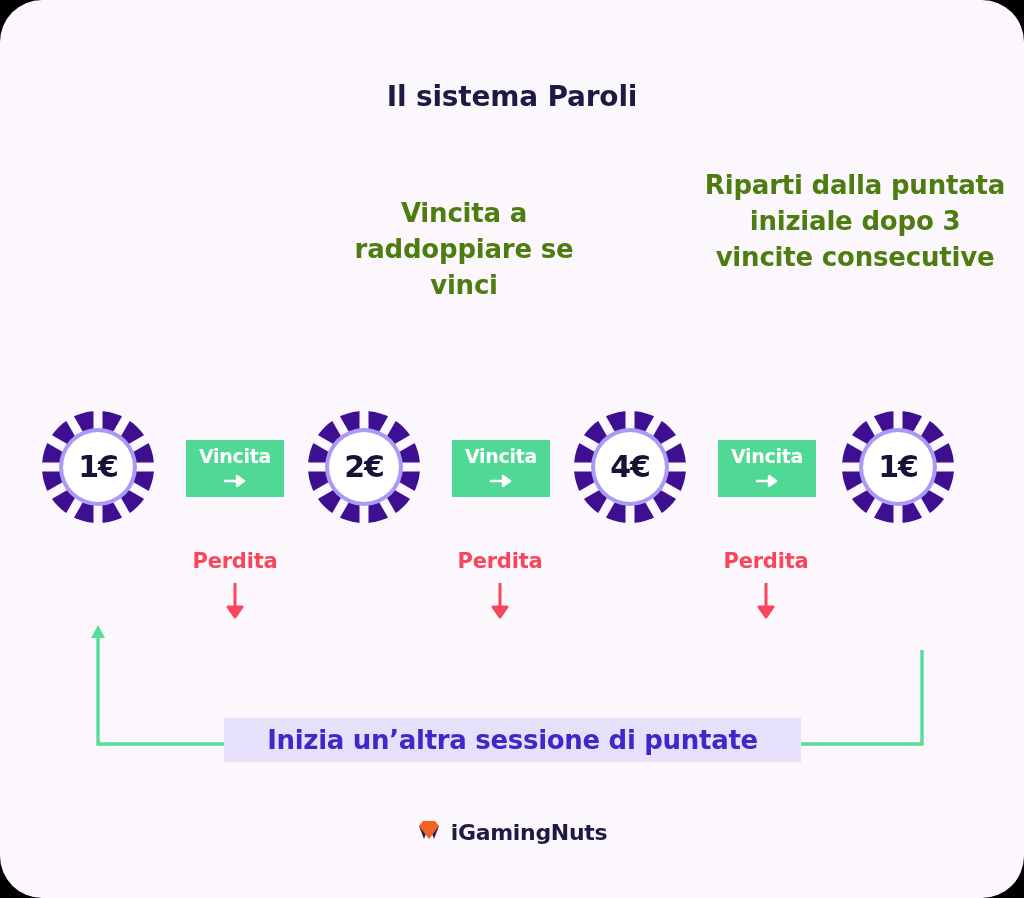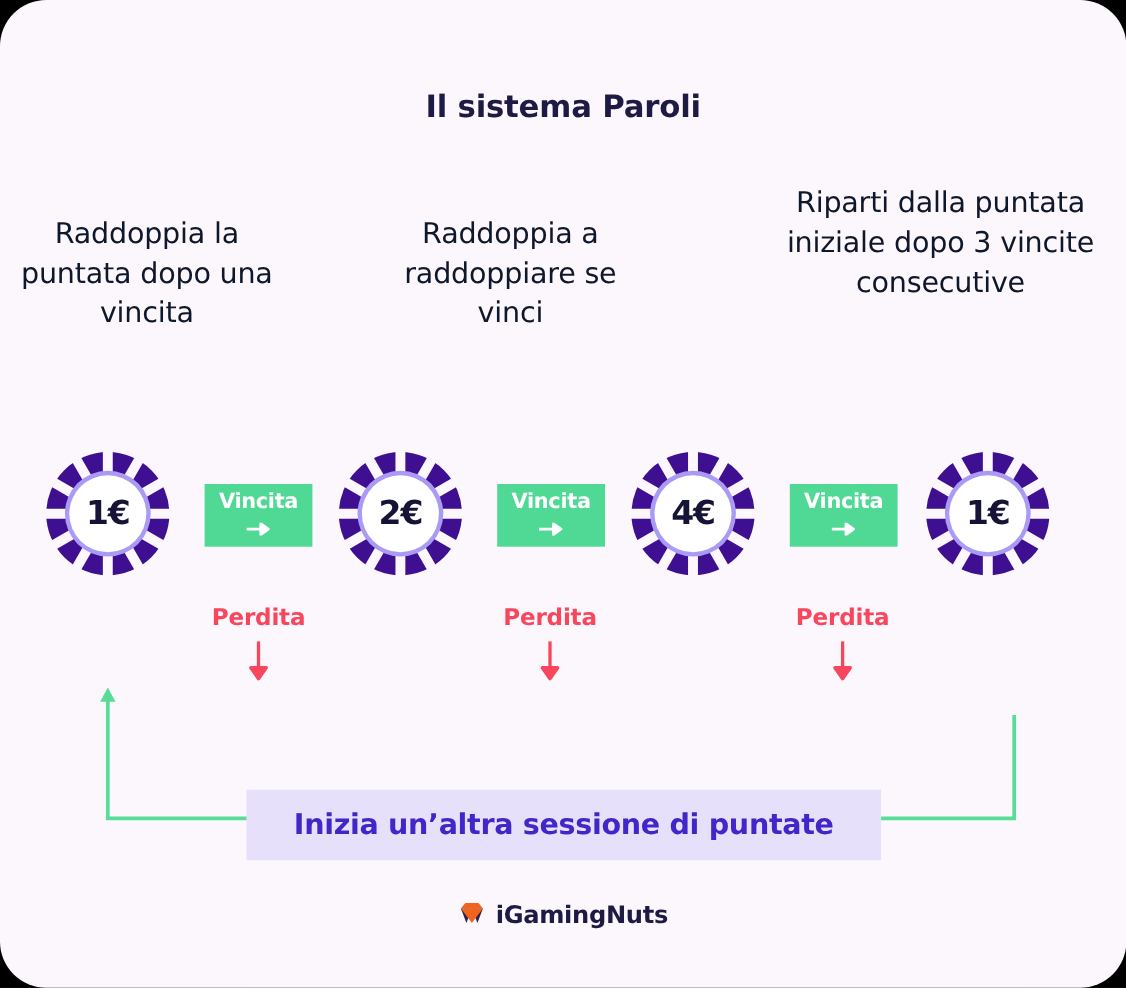--- a/index.html
+++ b/index.html
@@ -35,22 +35,22 @@
     font-weight: bold;
     color: #1d1b44;
     letter-spacing: -0.2px;
   }
 
   
   .step-head {
     position: absolute;
     text-align: center;
     font-size: 26px;
-    font-weight: normal;
-    color: #0f172a;
+    font-weight: bold;
+    color: #4d7c0f;
     line-height: 1.38;
     letter-spacing: -0.2px;
   }
   #head-1 { left: 5px;   top: 196px; width: 257px; }
   #head-2 { left: 343px; top: 196px; width: 242px; }
   #head-3 { left: 700px; top: 168px; width: 310px; }
 
   
   .chip {
     position: absolute;
@@ -146,21 +146,21 @@
     width: 860px;
     height: 140px;
   }
 
   
   #banner {
     position: absolute;
     left: 224px;
     top: 718px;
     width: 577px;
-    height: 64px;
+    height: 44px;
     background: #e6e0fb;
     display: flex;
     align-items: center;
     justify-content: center;
   }
   #banner-text {
     font-size: 26px;
     font-weight: bold;
     color: #4326c8;
     letter-spacing: -0.3px;
@@ -184,22 +184,21 @@
     letter-spacing: -0.3px;
   }
 </style>
 </head>
 <body>
 
 <div id="card">
 
   <div id="title">Il sistema Paroli</div>
 
-  <div class="step-head" id="head-1">Raddoppia la puntata dopo una vincita</div>
-  <div class="step-head" id="head-2">Raddoppia a raddoppiare se vinci</div>
+  <div class="step-head" id="head-2">Vincita a raddoppiare se vinci</div>
   <div class="step-head" id="head-3">Riparti dalla puntata iniziale dopo 3 vincite consecutive</div>
 
   <div class="chip" id="chip-1">
     <svg class="ring" viewBox="0 0 116 116">
       <circle cx="58" cy="58" r="56" fill="#3f0f91"></circle>
       <g stroke="#fbf7fd" stroke-width="9" fill="none">
         <line x1="58" y1="0" x2="58" y2="116"></line>
         <line x1="58" y1="0" x2="58" y2="116" transform="rotate(30 58 58)"></line>
         <line x1="58" y1="0" x2="58" y2="116" transform="rotate(60 58 58)"></line>
         <line x1="58" y1="0" x2="58" y2="116" transform="rotate(90 58 58)"></line>

